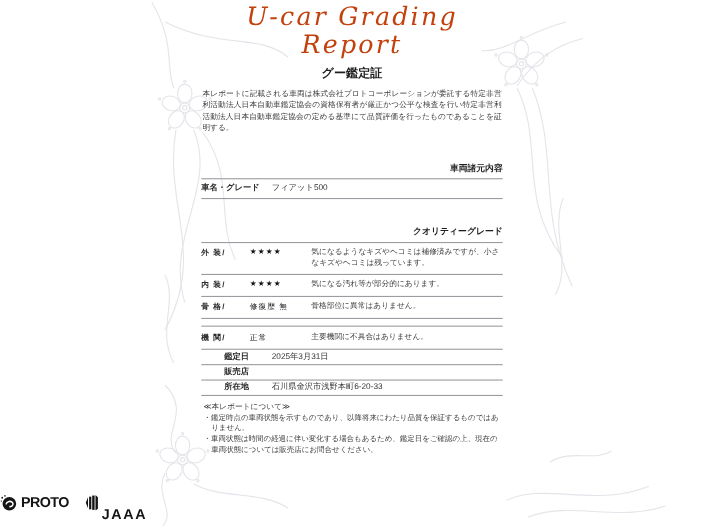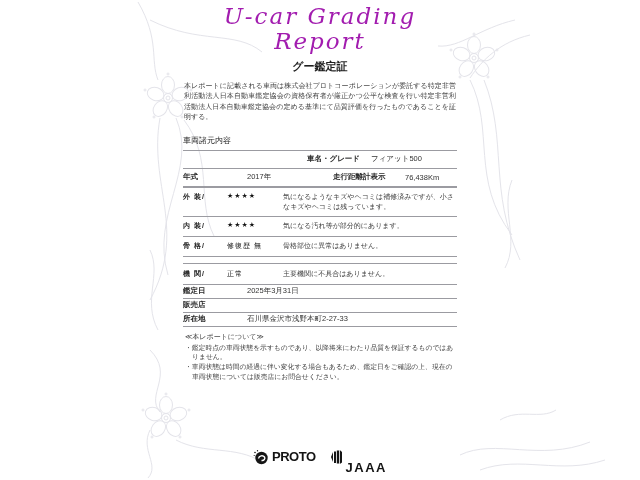--- a/index.html
+++ b/index.html
@@ -14,51 +14,51 @@
 
   
   .badge{position:relative;width:46px;height:43px;margin:0 auto 1px;}
   .badge svg{position:absolute;top:0;left:0;}
   .badge .b-top{position:absolute;top:6px;left:0;width:100%;text-align:center;
     font-size:11px;font-weight:bold;color:#151515;letter-spacing:1px;line-height:1;}
   .badge .b-bottom{position:absolute;top:19px;left:0;width:100%;text-align:center;
     font-size:7px;font-weight:bold;color:#151515;line-height:1;}
 
   .title{font-family:"DejaVu Serif","Liberation Serif",serif;font-style:italic;
-    font-weight:400;font-size:23px;color:#a21caf;text-align:center;
+    font-weight:400;font-size:23px;color:#c2410c;text-align:center;
     letter-spacing:2px;margin:1px 0 4px;line-height:1.1;}
   .subtitle{font-size:11px;font-weight:bold;color:#1e1e1e;text-align:center;margin:0 0 7px;}
   .intro{font-size:7px;line-height:1.5;color:#3c3c3c;text-align:justify;margin:0 1px;}
 
-  .sec-head{font-size:8px;font-weight:normal;color:#1e1e1e;text-align:left;margin:12px 0 4px;}
+  .sec-head{font-size:8px;font-weight:bold;color:#1e1e1e;text-align:right;margin:24px 0 4px;}
 
   .spec{border-top:1px solid #9b9ba1;}
-  .spec-row{display:flex;align-items:center;height:17px;border-bottom:1px solid #9b9ba1;font-size:7.5px;justify-content:flex-end;}
+  .spec-row{display:flex;align-items:center;height:17px;border-bottom:1px solid #9b9ba1;font-size:7.5px;}
   .s-label{width:64px;font-weight:bold;color:#2a2a2a;flex:none;}
   .s-value{width:86px;flex:none;color:#333;}
   .s-label2{width:72px;font-weight:bold;color:#2a2a2a;flex:none;}
   .s-value2{flex:1;color:#333;}
 
   .grade{border-top:1px solid #9b9ba1;}
   .grade-row{display:flex;align-items:flex-start;padding:4px 0 3px;border-bottom:1px solid #9b9ba1;font-size:7px;min-height:12px;}
   .g-label{width:44px;flex:none;font-weight:bold;color:#2a2a2a;letter-spacing:1px;}
   .g-rating{width:56px;flex:none;color:#141414;letter-spacing:1px;}
   .g-desc{flex:1;line-height:1.5;color:#3c3c3c;}
   .grade-row.gap{margin-top:6px;border-top:1px solid #9b9ba1;padding-top:5px;}
 
   .info-row{display:flex;align-items:center;height:13px;border-bottom:1px solid #9b9ba1;font-size:7.5px;}
-  .i-label{width:64px;flex:none;font-weight:bold;color:#2a2a2a;}
+  .i-label{width:64px;flex:none;font-weight:bold;color:#2a2a2a;text-align:center;}
   .i-value{flex:1;text-align:left;color:#333;}
 
   .notes{margin-top:5px;padding:0 2px;}
   .notes-head{font-size:7px;color:#3c3c3c;margin-bottom:1px;}
   .note-item{font-size:6.8px;line-height:1.42;color:#3c3c3c;padding-left:7px;text-indent:-7px;}
 
   .footer{position:absolute;left:0;bottom:5px;width:640px;z-index:1;
-    display:flex;justify-content:center;align-items:center;gap:14px;}
+    display:flex;align-items:center;gap:14px;}
   .logo{display:flex;align-items:center;gap:3px;}
   .proto-word{font-size:13px;font-weight:bold;color:#141414;letter-spacing:-0.5px;}
   .jaaa-word{font-size:13px;font-weight:bold;color:#141414;letter-spacing:1.5px;margin-top:22px;}
 </style>
 </head>
 <body>
 
 <svg class="ornaments" width="640" height="480" viewBox="0 0 640 480" aria-hidden="true">
   <defs>
     <g id="flower">
@@ -111,28 +111,23 @@
   <div class="title">U-car Grading Report</div>
   <div class="subtitle">グー鑑定証</div>
   <div class="intro">本レポートに記載される車両は株式会社プロトコーポレーションが委託する特定非営利活動法人日本自動車鑑定協会の資格保有者が厳正かつ公平な検査を行い特定非営利活動法人日本自動車鑑定協会の定める基準にて品質評価を行ったものであることを証明する。</div>
 
   <div class="sec-head">車両諸元内容</div>
   <div class="spec">
     <div class="spec-row">
       <span class="s-label">車名・グレード</span>
       <span class="s-value">フィアット500</span>
     </div>
-    <div class="spec-row">
-      <span class="s-label">年式</span>
-      <span class="s-value">2017年</span>
-      <span class="s-label2">走行距離計表示</span>
-      <span class="s-value2">76,438Km</span>
-    </div>
   </div>
 
+  <div class="sec-head">クオリティーグレード</div>
   <div class="grade">
     <div class="grade-row">
       <span class="g-label">外 装/</span>
       <span class="g-rating">★★★★</span>
       <span class="g-desc">気になるようなキズやヘコミは補修済みですが、小さなキズやヘコミは残っています。</span>
     </div>
     <div class="grade-row">
       <span class="g-label">内 装/</span>
       <span class="g-rating">★★★★</span>
       <span class="g-desc">気になる汚れ等が部分的にあります。</span>
@@ -152,21 +147,21 @@
   <div class="info">
     <div class="info-row">
       <span class="i-label">鑑定日</span>
       <span class="i-value">2025年3月31日</span>
     </div>
     <div class="info-row">
       <span class="i-label">販売店</span>
     </div>
     <div class="info-row">
       <span class="i-label">所在地</span>
-      <span class="i-value">石川県金沢市浅野本町2-27-33</span>
+      <span class="i-value">石川県金沢市浅野本町6-20-33</span>
     </div>
   </div>
 
   <div class="notes">
     <div class="notes-head">≪本レポートについて≫</div>
     <div class="note-item">・鑑定時点の車両状態を示すものであり、以降将来にわたり品質を保証するものではありません。</div>
     <div class="note-item">・車両状態は時間の経過に伴い変化する場合もあるため、鑑定日をご確認の上、現在の車両状態については販売店にお問合せください。</div>
 
   </div>
 </div>

